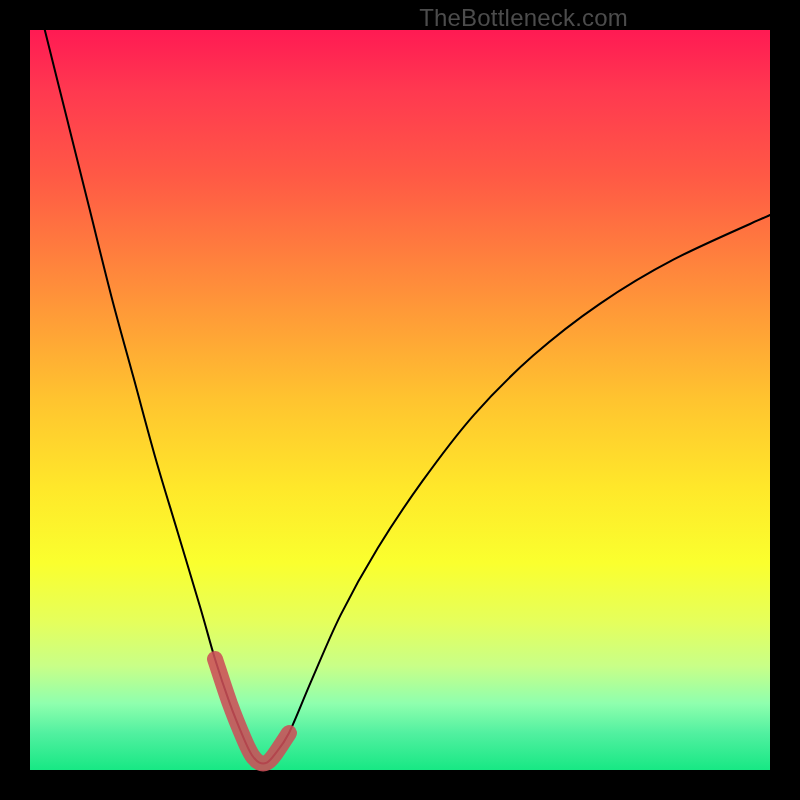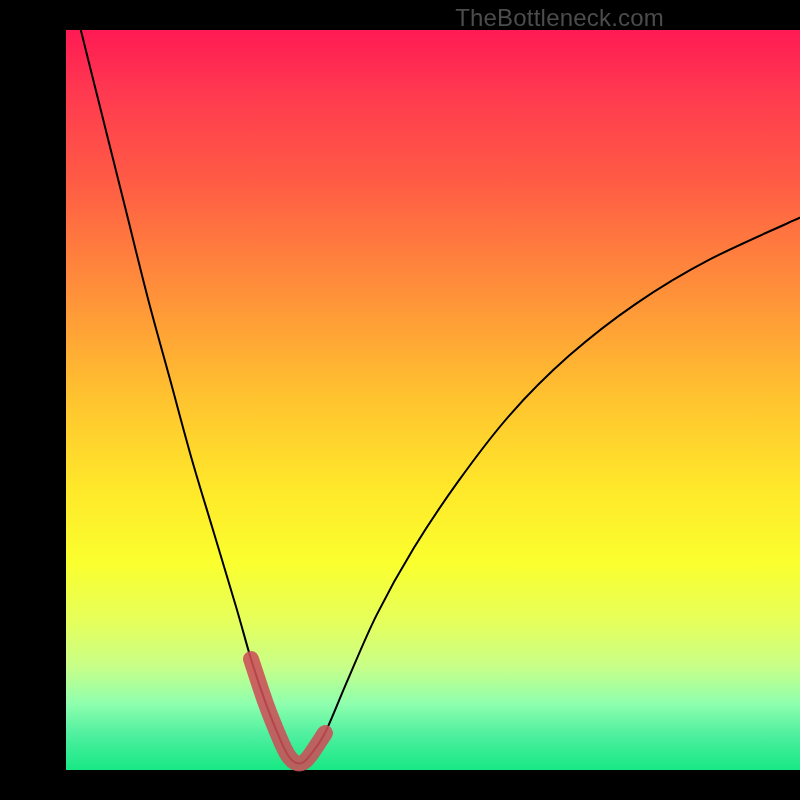--- a/index.html
+++ b/index.html
@@ -2,21 +2,20 @@
 <html><head>
 <meta charset="utf-8">
 <style>
   * { margin: 0; padding: 0; box-sizing: border-box; }
   html, body { width: 800px; height: 800px; overflow: hidden; background: #000; }
   .frame {
     position: relative;
     width: 640px;
     height: 800px;
     background: #000;
-    margin-left: 36px;
   }
   .plot-area {
     position: absolute;
     left: 30px;
     top: 30px;
     width: 740px;
     height: 740px;
     background: linear-gradient(to bottom,
       #ff1a53 0%,
       #ff3850 8%,

